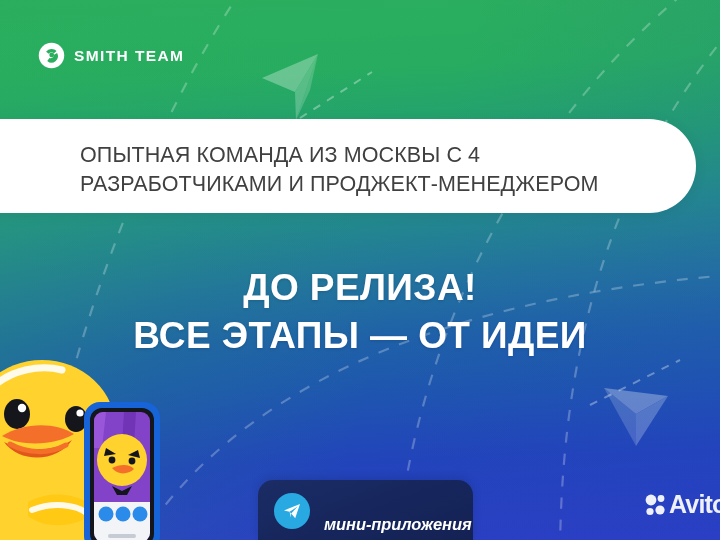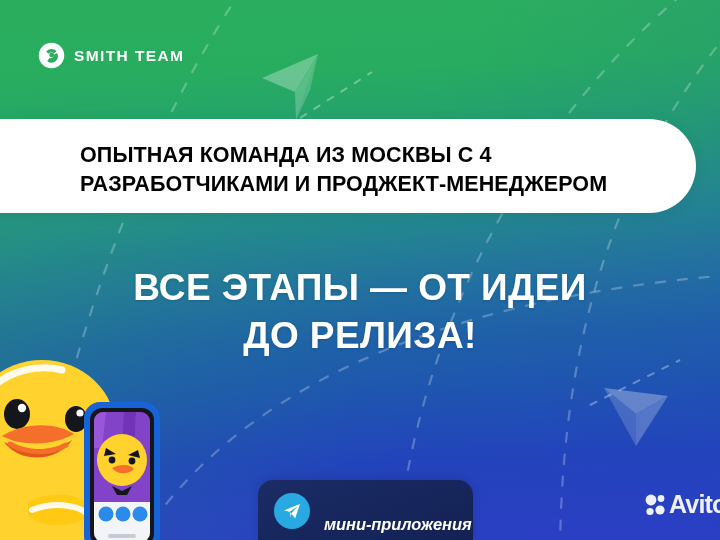--- a/index.html
+++ b/index.html
@@ -48,23 +48,23 @@
     left:-40px; top:119px;
     width:736px; height:94px;
     background:#FFFFFF;
     border-radius:0 47px 47px 0;
     box-shadow:0 2px 14px rgba(0,0,0,0.07);
   }
   .banner-text {
     position:absolute;
     left:80px; top:141px;
     width:600px;
-    color:#000000;
+    color:#404040;
     font-size:21.5px;
-    font-weight:bold;
+    font-weight:normal;
     line-height:29px;
     letter-spacing:0.1px;
     text-transform:uppercase;
   }
 
   
   .headline {
     position:absolute;
     left:0; top:264px;
     width:720px;
@@ -169,22 +169,22 @@
       <path d="M19.8 11.5 A6.6 6.6 0 0 1 9.6 19.6 L11.9 16.6 A3.6 3.6 0 0 0 16.6 13.2 Z" fill="#2BAE5E"></path>
       <circle cx="14.2" cy="13.4" r="2.5" fill="#2BAE5E"></circle>
     </svg>
     <span class="logo-text">SMITH TEAM</span>
   </div>
 
   <div class="banner"></div>
   <div class="banner-text">ОПЫТНАЯ КОМАНДА ИЗ МОСКВЫ С 4 РАЗРАБОТЧИКАМИ И ПРОДЖЕКТ-МЕНЕДЖЕРОМ</div>
 
   <div class="headline">
+    <div>ДО РЕЛИЗА!</div>
     <div>ВСЕ ЭТАПЫ — ОТ ИДЕИ</div>
-    <div>ДО РЕЛИЗА!</div>
   </div>
 
   <svg class="duck-art" viewBox="0 0 190 200">
 
     <ellipse cx="58" cy="78" rx="74" ry="70" fill="#FFD22E"></ellipse>
     <ellipse cx="48" cy="168" rx="80" ry="56" fill="#FFD22E"></ellipse>
 
     <path d="M8 36 C 26 18, 56 12, 78 18" stroke="#FFFFFF" stroke-width="7" fill="none" stroke-linecap="round" opacity="0.9"></path>
 
     <ellipse cx="33" cy="62" rx="13" ry="15" fill="#14161C"></ellipse>

